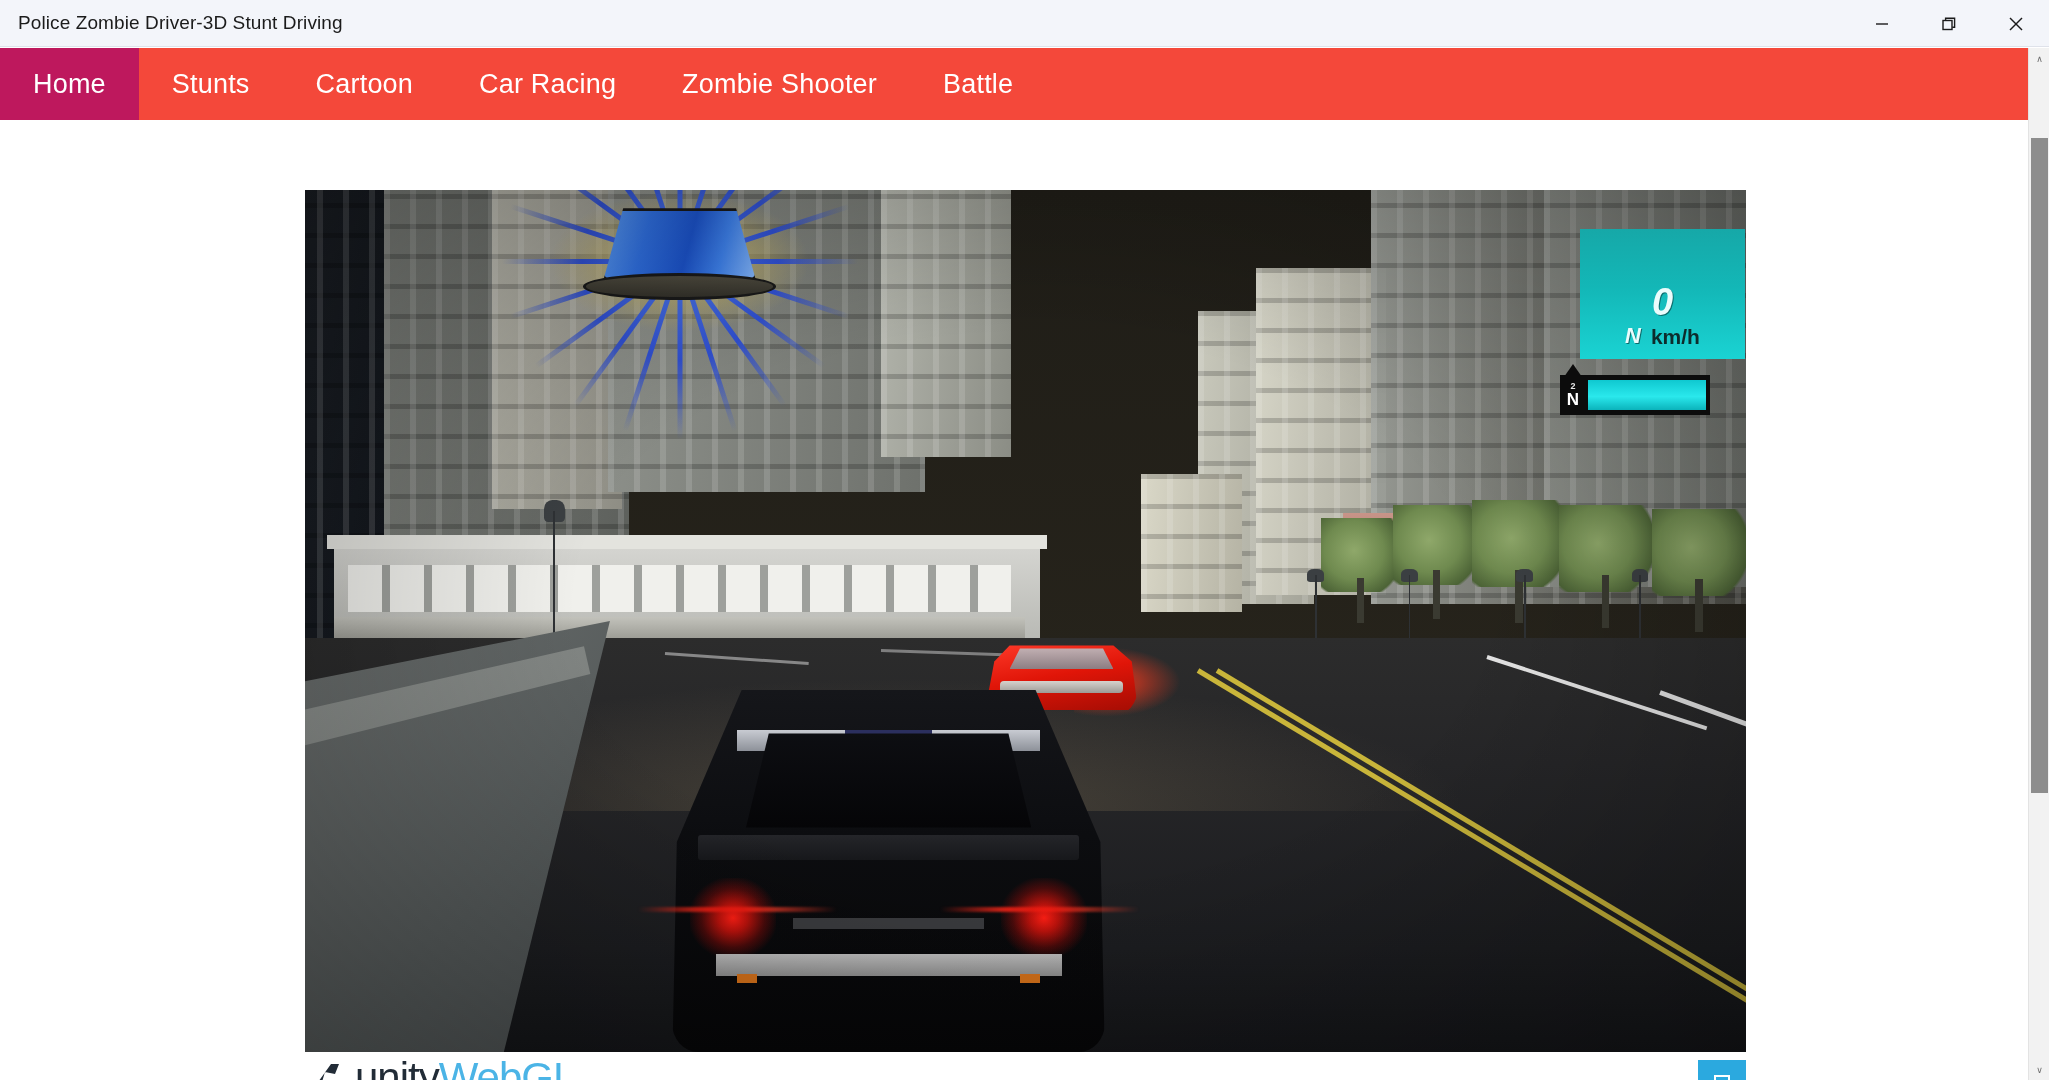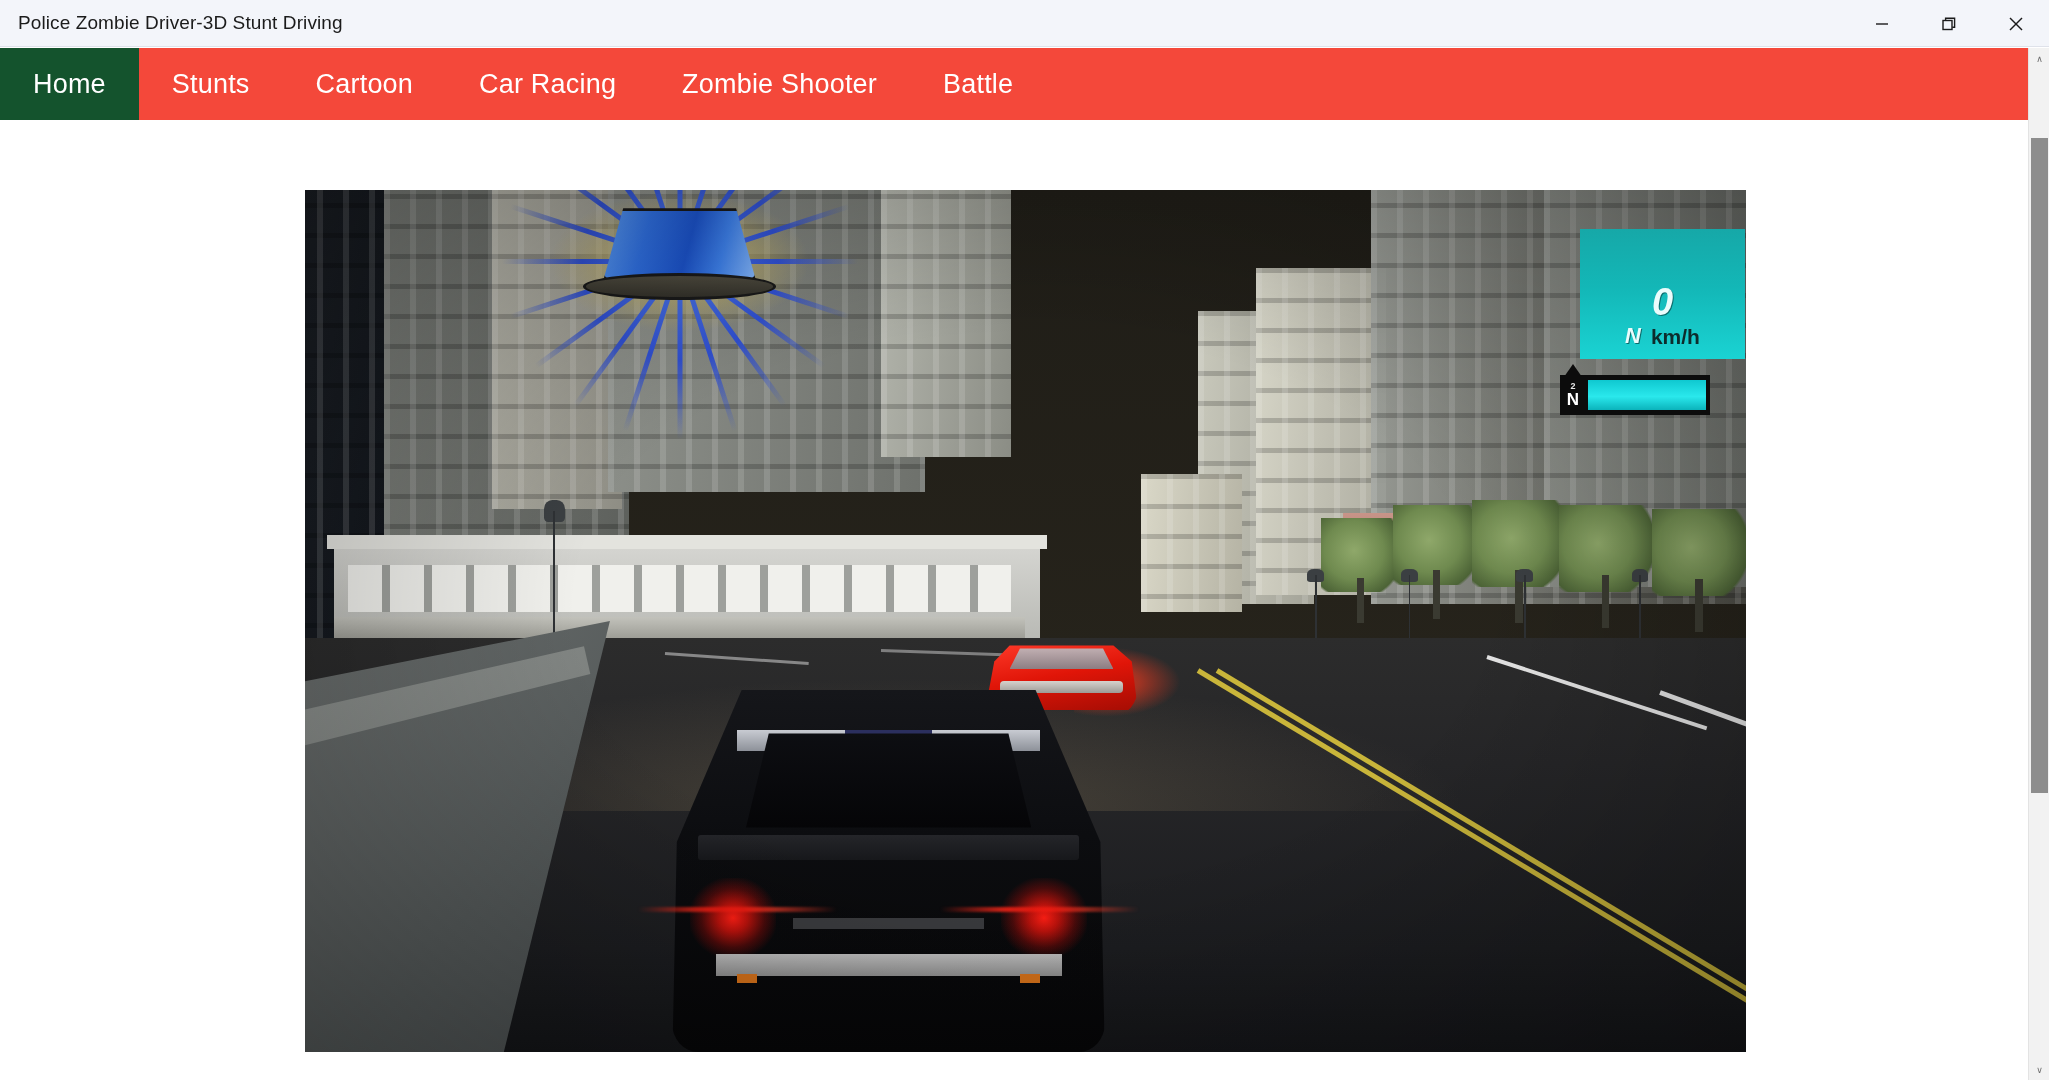--- a/index.html
+++ b/index.html
@@ -43,21 +43,21 @@
   .nav-item {
     display: flex; align-items: center; justify-content: center;
     padding: 0 33px;
     color: #ffffff;
     font-size: 27px;
     font-weight: 400;
     white-space: nowrap;
     cursor: pointer;
     letter-spacing: .2px;
   }
-  .nav-item.active { background: #14532d; }
+  .nav-item.active { background: #be185d; }
 
   
   #page {
     position: absolute; left: 0; top: 120px; width: 2028px; height: 960px;
     background: #ffffff;
     overflow: hidden;
   }
 
   
   #game-canvas {
@@ -578,20 +578,35 @@
         <div class="cdeg">2</div>
         <div class="cdir">N</div>
       </div>
       <div class="bar-frame">
         <div class="bar-fill"></div>
       </div>
     </div>
 
   </div>
 
+  <div id="footer">
+    <div id="unity-logo">
+      <div class="mark">
+        <svg width="44" height="40" viewBox="0 0 44 40">
+          <path d="M6 34 L26 6 L34 6 L30 16 L20 14 L14 34 Z" fill="#222c37"></path>
+        </svg>
+      </div>
+      <div class="word">
+        <span class="u">unity</span><span class="w">WebGL</span>
+      </div>
+    </div>
+    <div id="fullscreen-btn">
+      <div class="fs-ico"></div>
+    </div>
+  </div>
 
 </div>
 
 <div id="scrollbar">
   <div class="sb-arrow up">
       <span>∧</span>
     </div>
   <div id="sb-thumb"></div>
   <div class="sb-arrow down">
       <span>∨</span>

